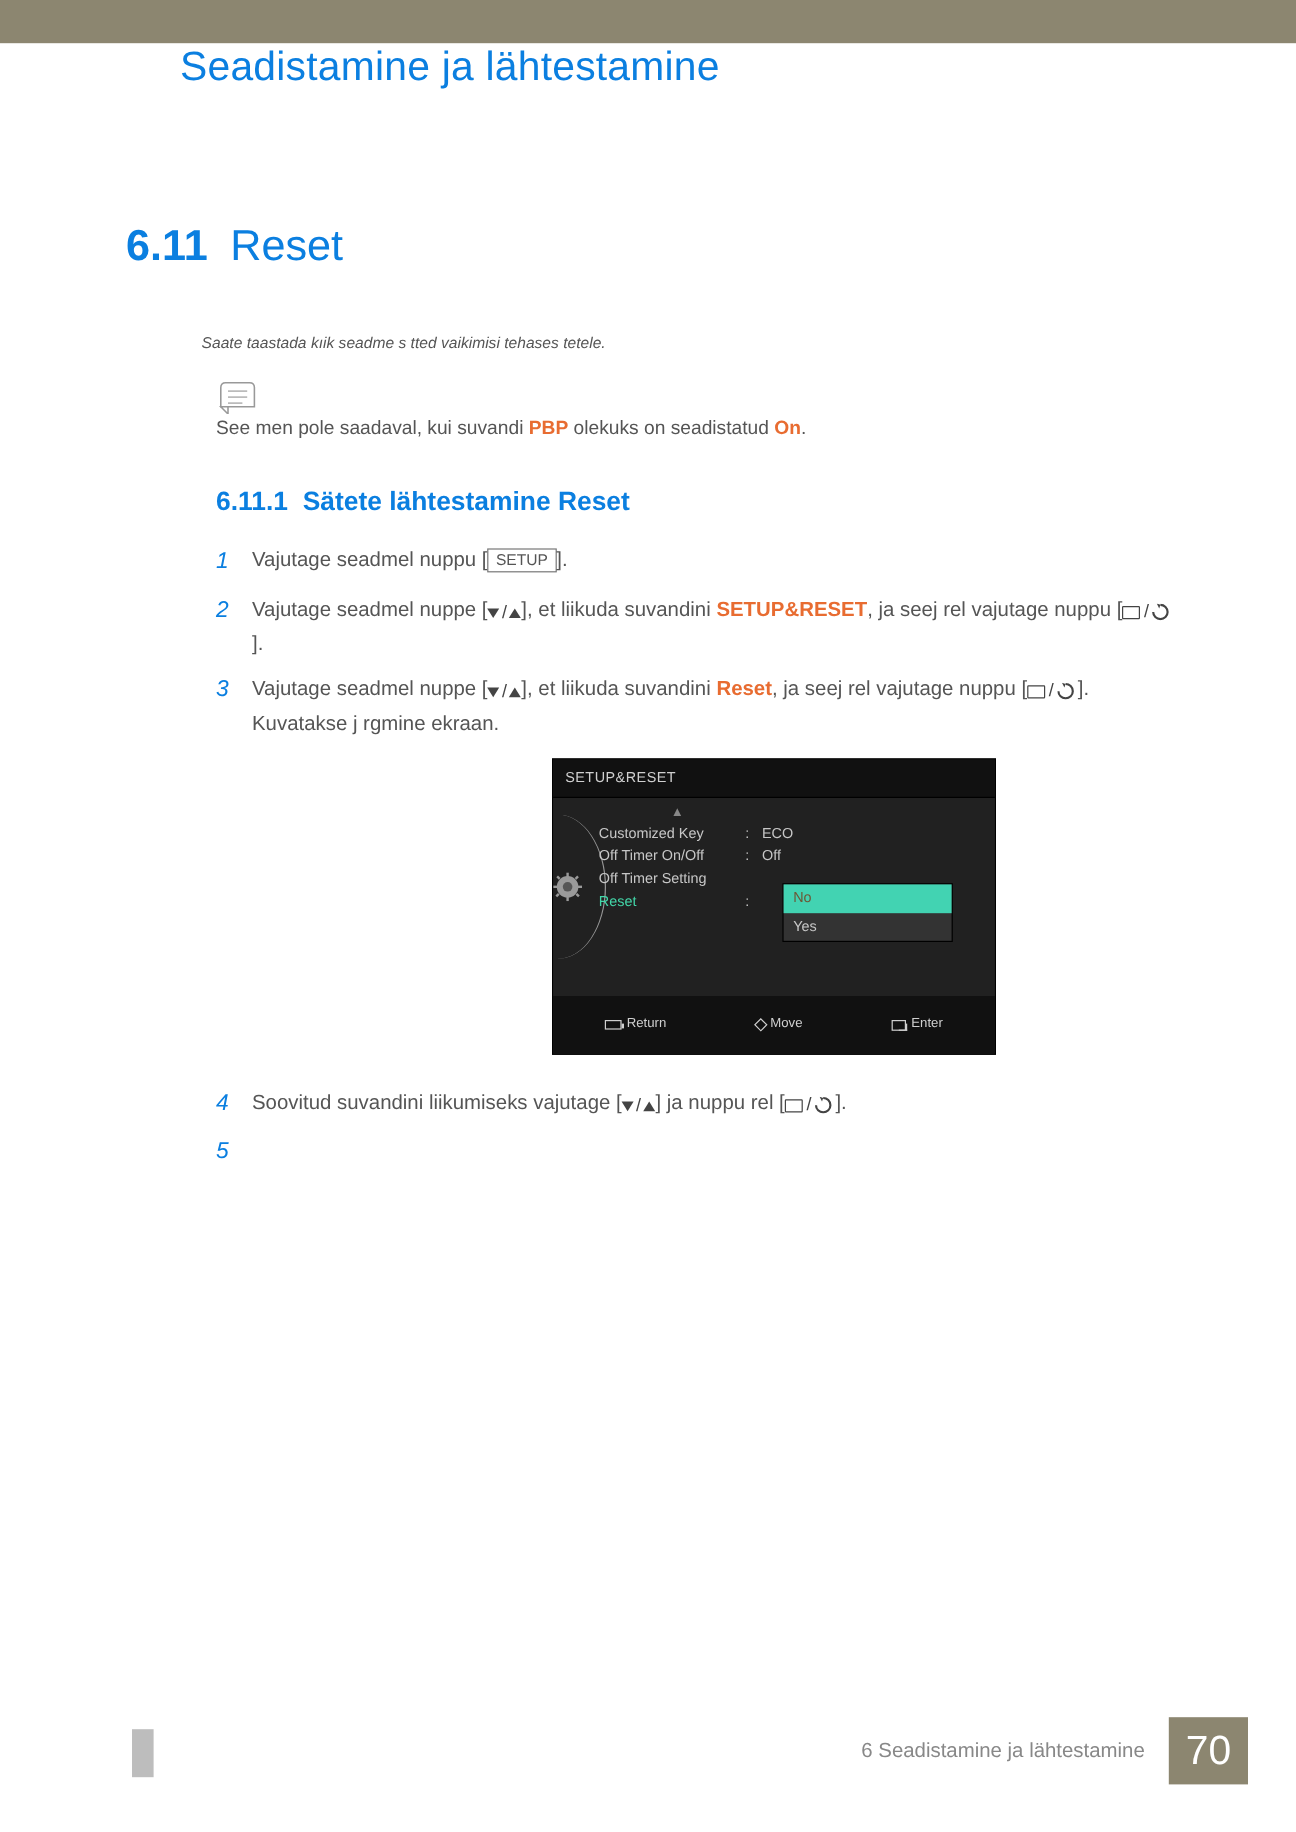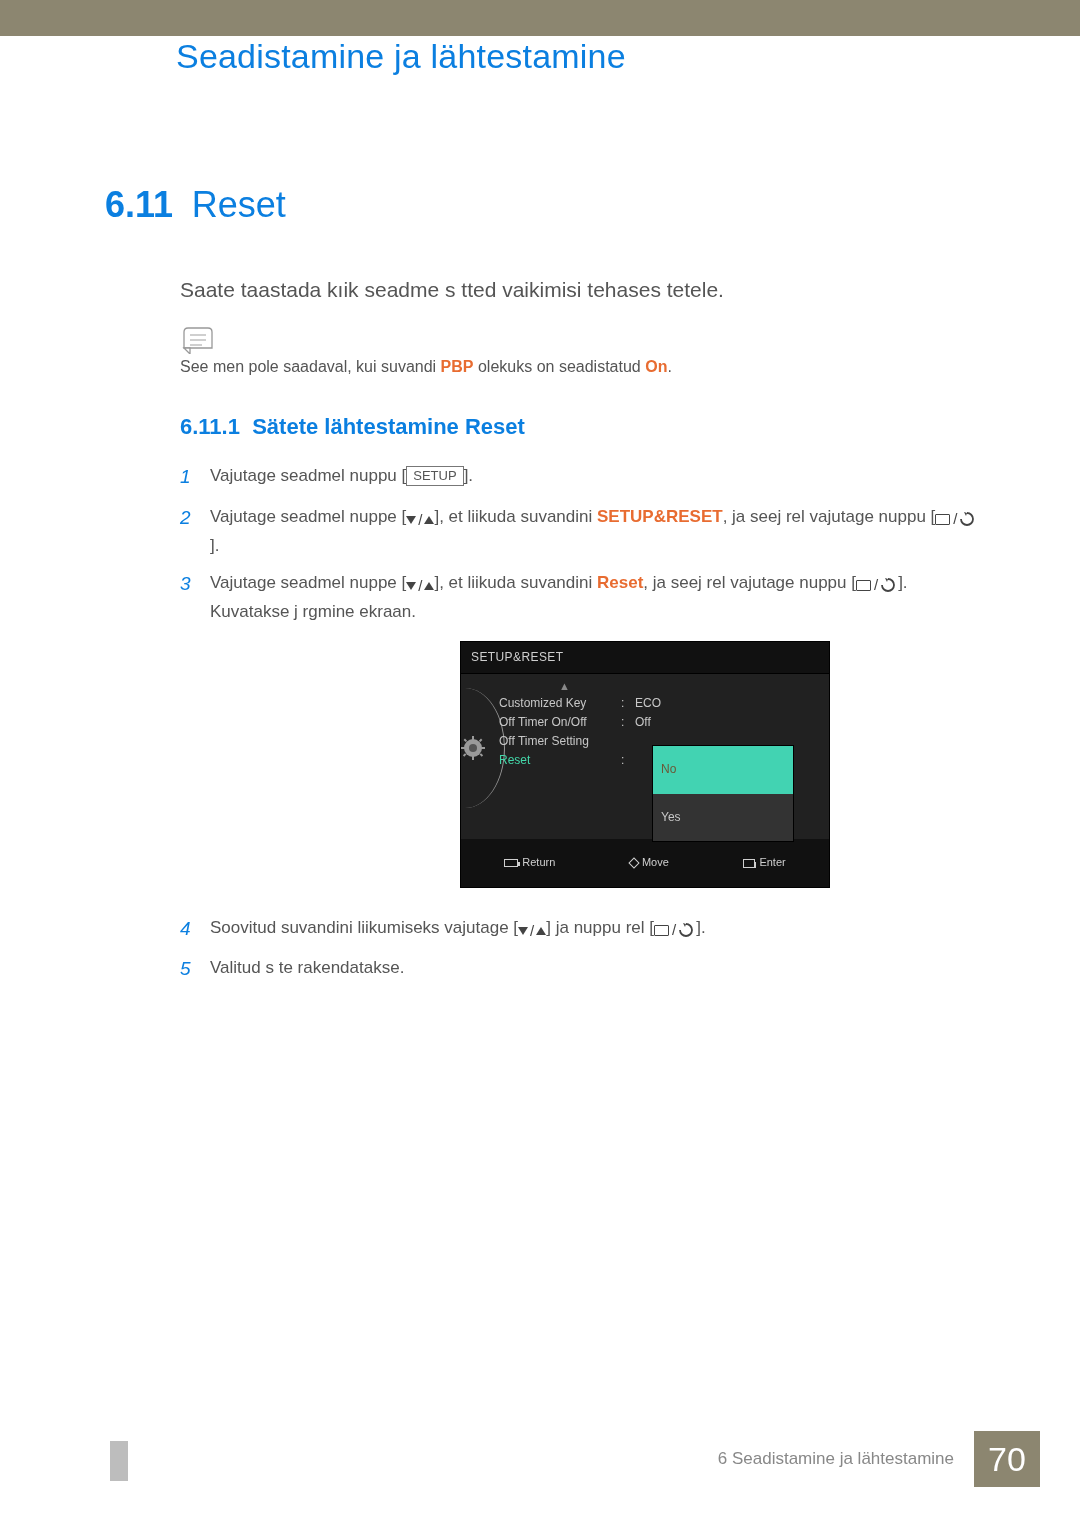--- a/index.html
+++ b/index.html
@@ -11,21 +11,21 @@
     position: relative;
     color: #555;
     font-size: 17px;
   }
   .top-banner {
     width: 100%;
     height: 36px;
     background: #8c8670;
   }
   .header-row {
-    padding: 16px 0 0 88px;
+    padding: 16px 0 0 62px;
     display: flex;
     align-items: flex-start;
   }
   .chapter-badge {
     width: 68px;
     height: 52px;
     position: relative;
     top: -28px;
     margin-right: 20px;
   }
@@ -60,24 +60,25 @@
     font-size: 36px;
     font-weight: 700;
     margin-right: 14px;
   }
   .section-title {
     color: #0b7fe0;
     font-size: 36px;
     font-weight: 500;
   }
   .intro-text {
-    font-size: 21px;
+    font-size: 13px;
     color: #555;
     margin-bottom: 24px;
-    margin-left: 60px;
+    margin-left: 48px;
+    font-style: italic;
   }
   .note-row {
     display: flex;
     align-items: flex-start;
     margin-left: 60px;
     margin-bottom: 30px;
     flex-direction: column;
   }
   .note-icon {
     width: 36px;
@@ -218,21 +219,21 @@
   .osd-val { flex:1; color: #c7c7c7; }
   .osd-popup {
     position: absolute;
     left: 156px;
     top: 72px;
     width: 140px;
     background: #333;
     box-shadow: 0 0 0 1px #000;
   }
   .osd-popup-row {
-    padding: 14px 8px;
+    padding: 2px 8px;
     font-size: 12px;
   }
   .osd-popup-row.hi {
     background: #42d3b2;
     color: #6b5837;
   }
   .osd-popup-row.lo { color: #c7c7c7; }
   .osd-footer {
     display: flex;
     justify-content: space-around;
@@ -441,21 +442,20 @@
             <svg class="enter-sym" viewBox="0 0 17 14">
               <path d="M1 7 A6 6 0 1 0 7 1" fill="none" stroke="#444" stroke-width="1.8"></path>
               <path d="M7 1 L4 0 L6 4 Z" fill="#444"></path>
             </svg>
           </span><span>].</span>
       </span>
     </li>
 
     <li>
       <span class="step-num">5</span>
-      <span class="step-body">Valitud s  te rakendatakse.</span>
     </li>
 
   </ol>
 </div>
 
 <div class="page-footer">
   <div class="footer-left-bar"></div>
   <div class="footer-label">6 Seadistamine ja lähtestamine</div>
   <div class="footer-num">70</div>
 </div>

